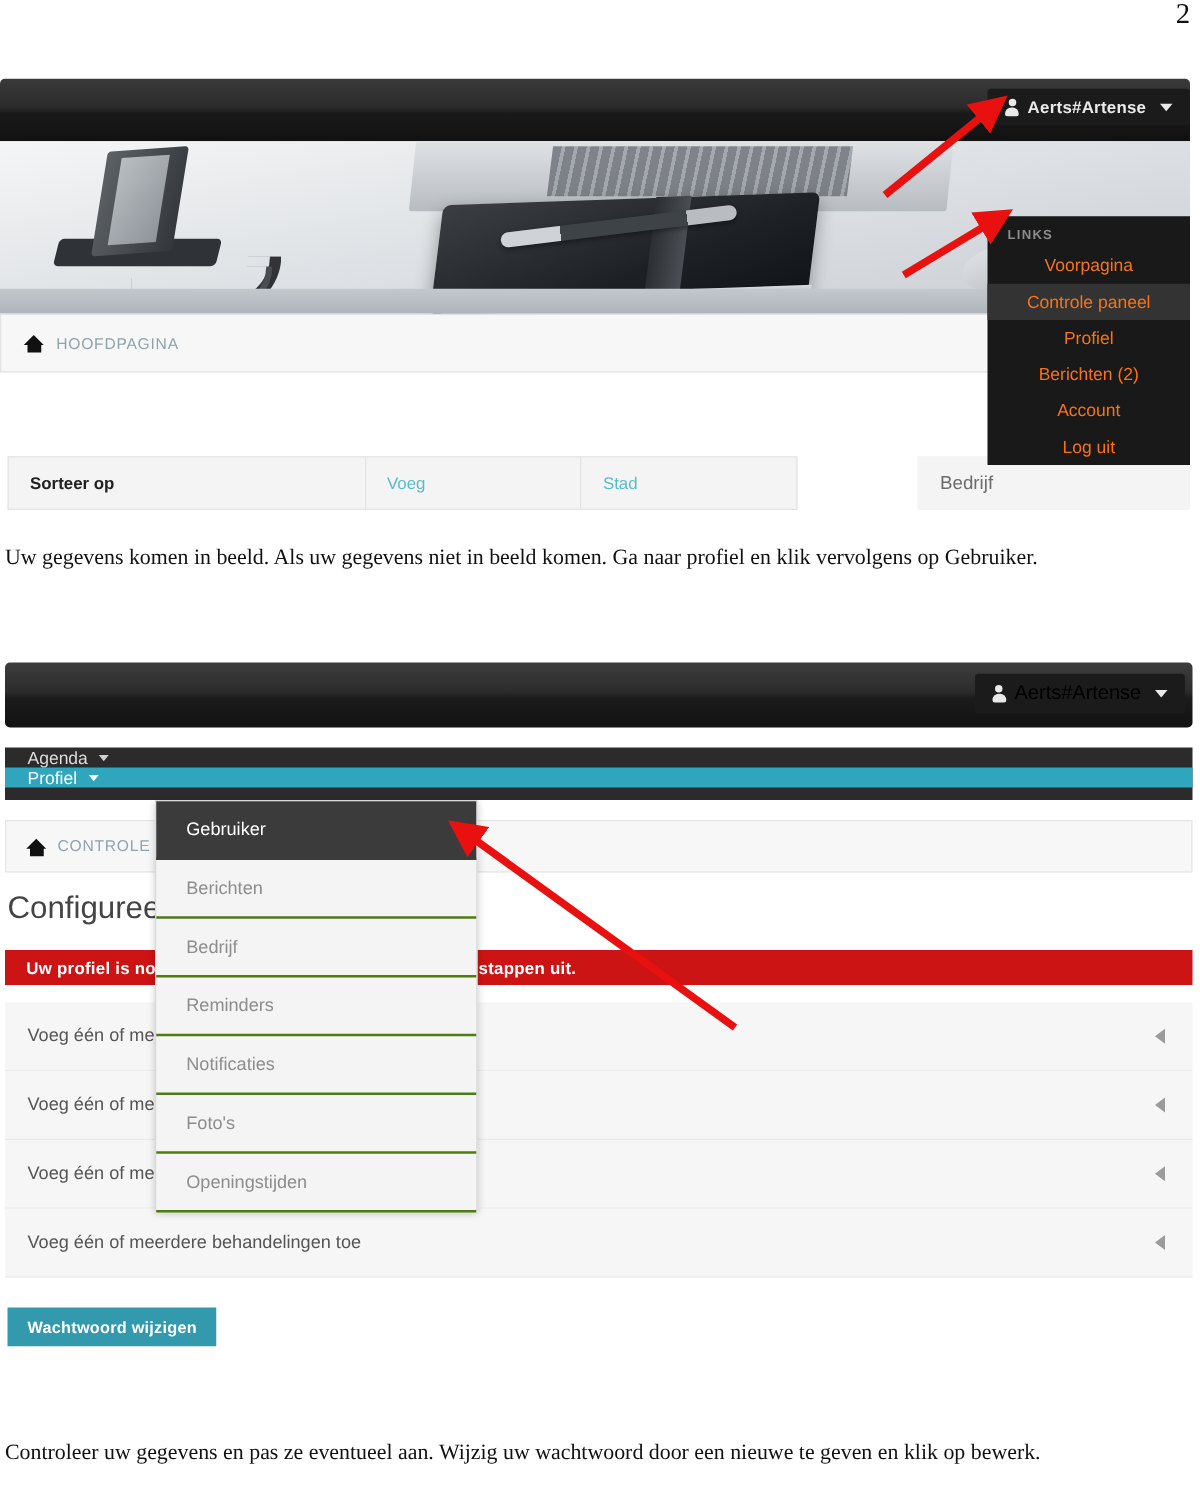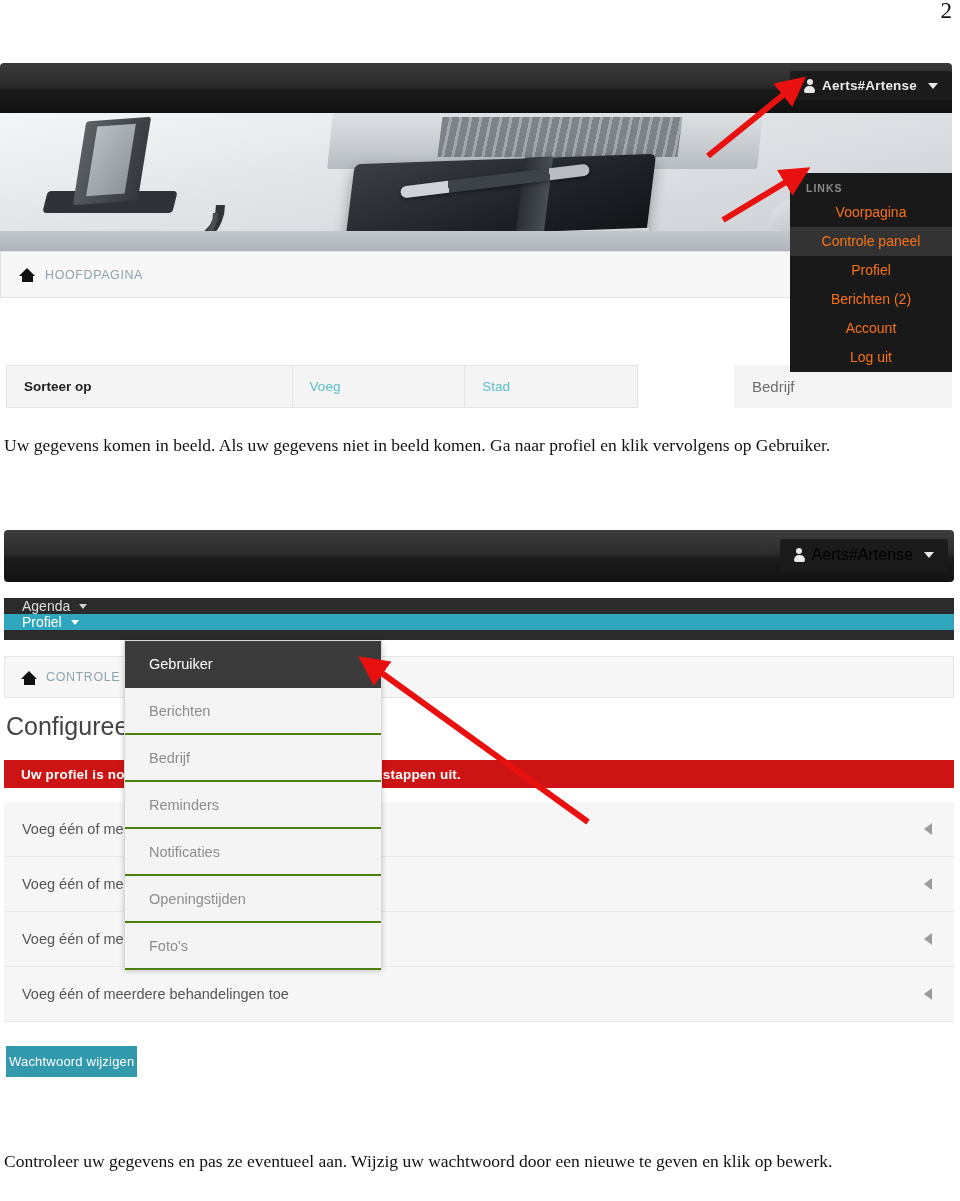--- a/index.html
+++ b/index.html
@@ -214,22 +214,22 @@
   }
   .s2-dd-item {
     height: 47px; display:flex; align-items:center; padding-left: 24px;
     font-size: 14.5px; color: #8d8d8d; border-bottom: 2px solid #4d7c0f;
   }
   .s2-dd-item.active { background: #3b3b3b; color: #ffffff; border-bottom-color:#3b3b3b; }
 
   
   .pw-button {
     position: absolute; left: 6px; top: 1046px;
-    background: #3399ad; color: #fff; font-size: 13px; font-weight: normal;
-    padding: 8px 3px; border: none; letter-spacing:.2px;
+    background: #3399ad; color: #fff; font-size: 13px; font-weight: bold;
+    padding: 8px 16px; border: none; letter-spacing:.2px;
   }
   .big-title {
     position: absolute; left: 2px; top: 1083px;
     font-size: 42px; color: #3d3d3d; font-weight: normal; letter-spacing: -.5px;
   }
 </style>
 </head>
 <body>
 
 <div class="page">
@@ -339,22 +339,22 @@
       </div>
     </div>
   </div>
 
   <div class="s2-dropdown">
     <div class="s2-dd-item active">Gebruiker</div>
     <div class="s2-dd-item">Berichten</div>
     <div class="s2-dd-item">Bedrijf</div>
     <div class="s2-dd-item">Reminders</div>
     <div class="s2-dd-item">Notificaties</div>
+    <div class="s2-dd-item">Foto's</div>
     <div class="s2-dd-item">Openingstijden</div>
-    <div class="s2-dd-item">Foto's</div>
   </div>
 
   <button class="pw-button">Wachtwoord wijzigen</button>
   <div class="instr instr2">Controleer uw gegevens en pas ze eventueel aan. Wijzig uw wachtwoord door een nieuwe te geven en klik op bewerk.</div>
 
   <svg class="arrow-svg" viewBox="0 0 960 1201">
     <defs>
       <marker id="ah" markerWidth="5" markerHeight="5" refX="2.2" refY="2.5" orient="auto">
         <path d="M0,0 L5,2.5 L0,5 z" fill="#e8110f"></path>
       </marker>

